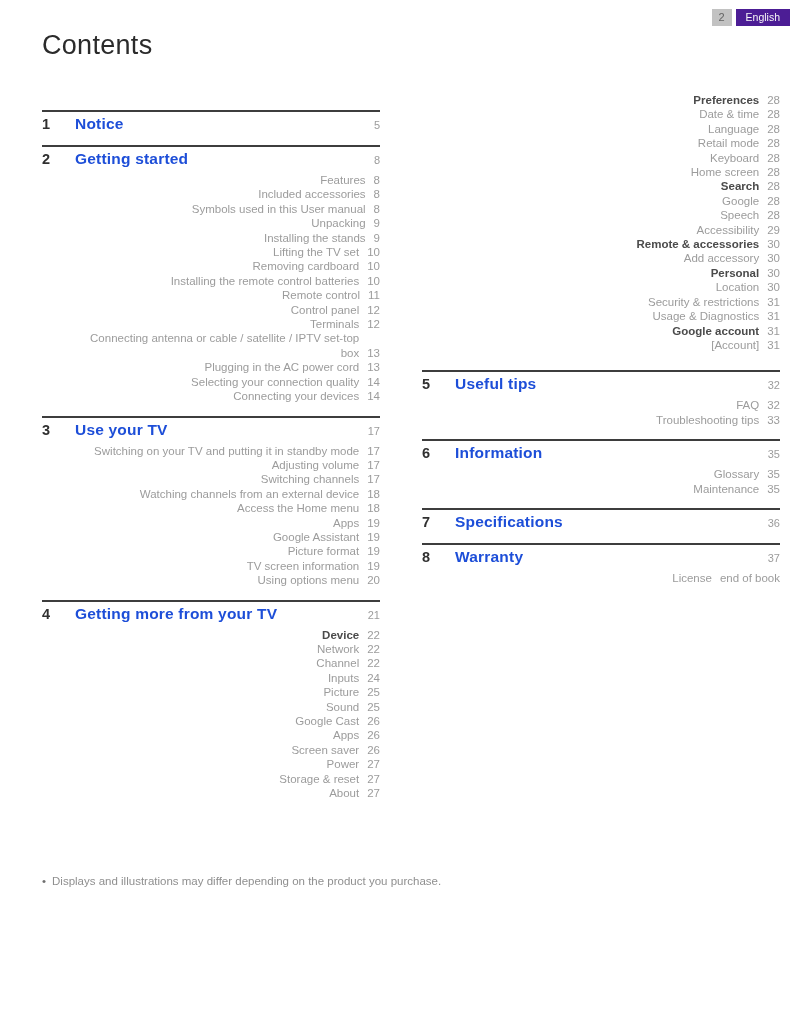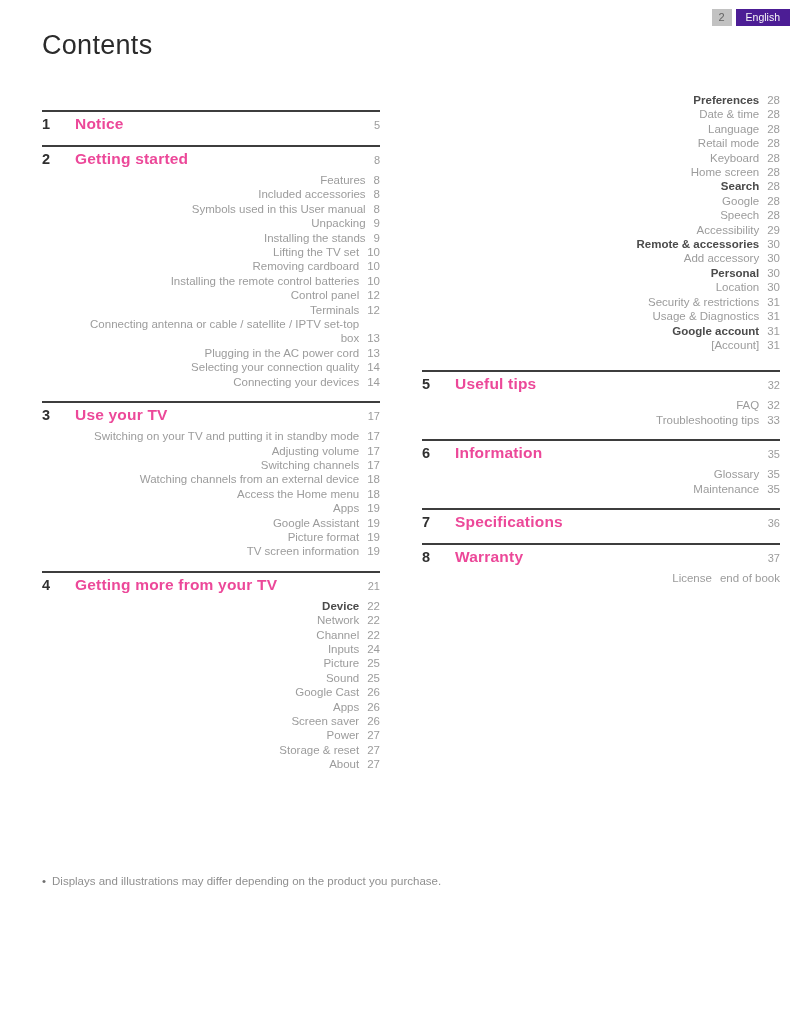--- a/index.html
+++ b/index.html
@@ -37,21 +37,21 @@
     border-top:2px solid #3d3d3d;
     padding-top:3px; margin-bottom:5px;
     display:flex; align-items:baseline;
   }
   .section-num {
     width:33px; flex:none;
     font-size:14.5px; font-weight:600; color:#303030;
   }
   .section-title {
     flex:1;
-    font-size:15.5px; font-weight:600; color:#ec4899;
+    font-size:15.5px; font-weight:600; color:#1d4ed8;
     letter-spacing:0.2px; line-height:18px;
   }
   .section-page { flex:none; font-size:11px; color:#9c9c9c; }
 
   .items { list-style:none; margin:0; padding:0; }
   .toc-item {
     display:flex; align-items:flex-end;
     font-size:11.5px; line-height:14.4px; color:#9c9c9c;
   }
   .toc-item .label { flex:1; padding-left:33px;text-align:right; }
@@ -118,20 +118,24 @@
           </li>
           <li class="toc-item">
             <span class="label">Removing cardboard</span>
             <span class="pg">10</span>
           </li>
           <li class="toc-item">
             <span class="label">Installing the remote control batteries</span>
             <span class="pg">10</span>
           </li>
           <li class="toc-item">
+            <span class="label">Remote control</span>
+            <span class="pg">11</span>
+          </li>
+          <li class="toc-item">
             <span class="label">Control panel</span>
             <span class="pg">12</span>
           </li>
           <li class="toc-item">
             <span class="label">Terminals</span>
             <span class="pg">12</span>
           </li>
           <li class="toc-item">
             <span class="label">Connecting antenna or cable / satellite / IPTV set-top box</span>
             <span class="pg">13</span>
@@ -186,20 +190,24 @@
             <span class="pg">19</span>
           </li>
           <li class="toc-item">
             <span class="label">Picture format</span>
             <span class="pg">19</span>
           </li>
           <li class="toc-item">
             <span class="label">TV screen information</span>
             <span class="pg">19</span>
           </li>
+          <li class="toc-item">
+            <span class="label">Using options menu</span>
+            <span class="pg">20</span>
+          </li>
         </ul>
       </div>
       <div class="section">
         <div class="section-header">
           <span class="section-num">4</span>
           <span class="section-title">Getting more from your TV</span>
           <span class="section-page">21</span>
         </div>
         <ul class="items">
           <li class="toc-item bold">

